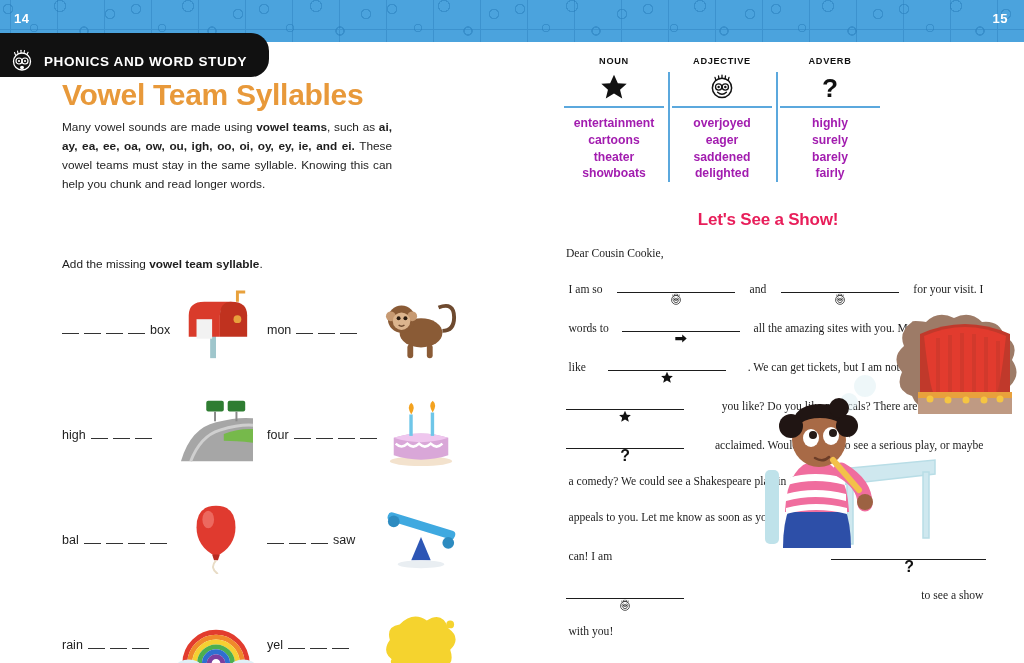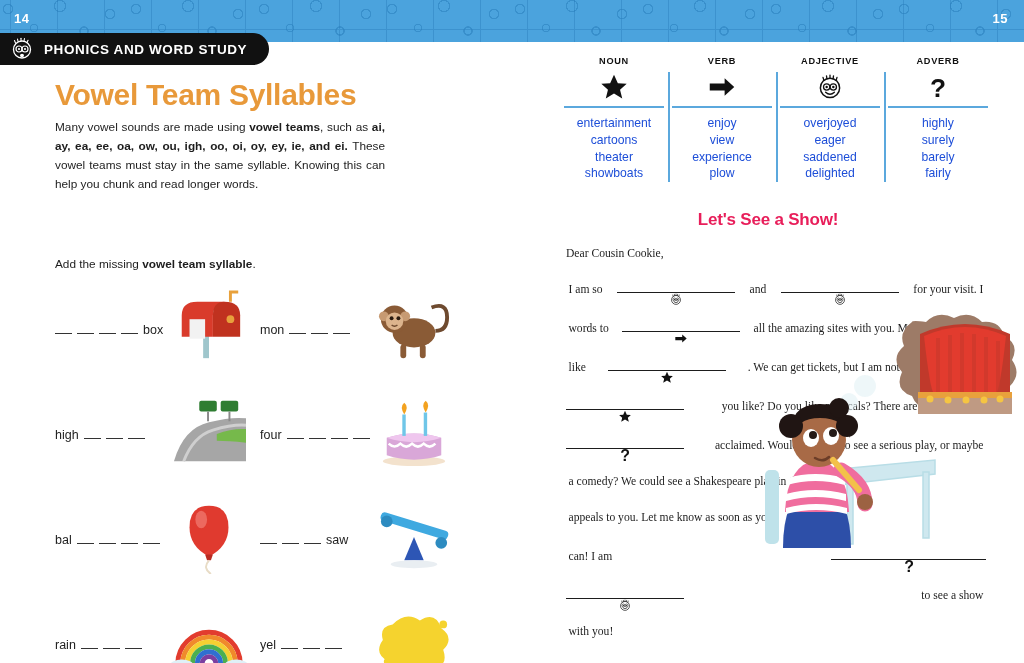--- a/index.html
+++ b/index.html
@@ -36,30 +36,30 @@
     position:absolute;top:11px;color:#ffffff;font-weight:bold;font-size:13px;
     letter-spacing:.5px;z-index:4;text-align:right;
   }
   .pagenum.left{left:14px;}
   .pagenum.right{right:16px;}
 
   
   .section-tab{
     position:absolute;left:0;top:33px;height:32px;
     background:#111111;border-radius:0 18px 18px 0;
-    display:flex;align-items:center;padding:0 22px 0 10px;z-index:5;
+    display:flex;align-items:center;padding:12px 22px 0 10px;z-index:5;
   }
   .tab-mascot{width:24px;height:24px;flex:0 0 24px;margin-right:10px;}
   .tab-label{
     color:#ffffff;font-size:13.5px;font-weight:bold;letter-spacing:.6px;
     white-space:nowrap;font-family:"Liberation Sans",sans-serif;
   }
 
   
-  .page-left{position:absolute;left:1px;top:42px;width:512px;height:621px;}
+  .page-left{position:absolute;left:8px;top:42px;width:512px;height:621px;}
   .title{
     position:absolute;left:54px;top:36px;
     color:#e8993a;font-size:30px;font-weight:bold;letter-spacing:-.3px;
     font-family:"Liberation Sans",sans-serif;
   }
   .intro{
     position:absolute;left:54px;top:76px;width:330px;
     font-size:11.8px;color:#1d1d1d;line-height:1.62;text-align:justify;
   }
   .intro b{font-weight:bold;margin-top:36px;}
@@ -102,22 +102,23 @@
     content:"";position:absolute;left:0;top:16px;bottom:0;
     width:2px;background:#5ba8dd;
   }
   .wb-head{
     font-size:9.2px;font-weight:bold;letter-spacing:.7px;color:#111;
     margin-bottom:4px;
   }
   .wb-icon{height:34px;display:flex;align-items:center;justify-content:center;}
   .wb-rule{height:2px;background:#5ba8dd;margin:2px 0 7px;}
   .wb-word{
-    font-size:12.2px;color:#1d4ed8;line-height:1.38;
+    font-size:12.2px;color:#a21caf;line-height:1.38;
     font-family:"Liberation Sans",sans-serif;
+    font-weight:bold;
   }
 
   .show-title{
     position:absolute;left:0;right:0;top:168px;text-align:center;
     color:#e81e5a;font-size:17px;font-weight:bold;letter-spacing:-.2px;
   }
 
   .letter{
     position:absolute;left:54px;top:205px;width:420px;
     font-family:"Liberation Serif",serif;font-size:11.6px;color:#1d1d1d;
@@ -343,33 +344,20 @@
             <div class="wb-icon">
               <svg viewBox="0 0 32 32" width="28" height="28">
                 <path d="M16 2 L20.4 11.6 L30.5 12.2 L22.9 19 L25.4 29 L16 23.5 L6.6 29 L9.1 19 L1.5 12.2 L11.6 11.6 Z" fill="#111"></path>
               </svg>
             </div>
             <div class="wb-rule"></div>
             <div class="wb-word">entertainment</div>
             <div class="wb-word">cartoons</div>
             <div class="wb-word">theater</div>
             <div class="wb-word">showboats</div>
-          </div>
-          <div class="wb-col">
-            <div class="wb-head">VERB</div>
-            <div class="wb-icon">
-              <svg viewBox="0 0 32 32" width="28" height="28">
-                <path d="M2 12 L19 12 L19 6 L30 16 L19 26 L19 20 L2 20 Z" fill="#111"></path>
-              </svg>
-            </div>
-            <div class="wb-rule"></div>
-            <div class="wb-word">enjoy</div>
-            <div class="wb-word">view</div>
-            <div class="wb-word">experience</div>
-            <div class="wb-word">plow</div>
           </div>
           <div class="wb-col">
             <div class="wb-head">ADJECTIVE</div>
             <div class="wb-icon">
               <svg viewBox="0 0 32 32" width="28" height="28">
                 <circle cx="16" cy="17" r="11" fill="none" stroke="#111" stroke-width="1.7"></circle>
                 <g stroke="#111" stroke-width="1.5" stroke-linecap="round">
                   <line x1="9" y1="8.5" x2="8" y2="5"></line>
                   <line x1="12.5" y1="6.8" x2="12" y2="3.2"></line>
                   <line x1="16" y1="6" x2="16" y2="2.4"></line>

